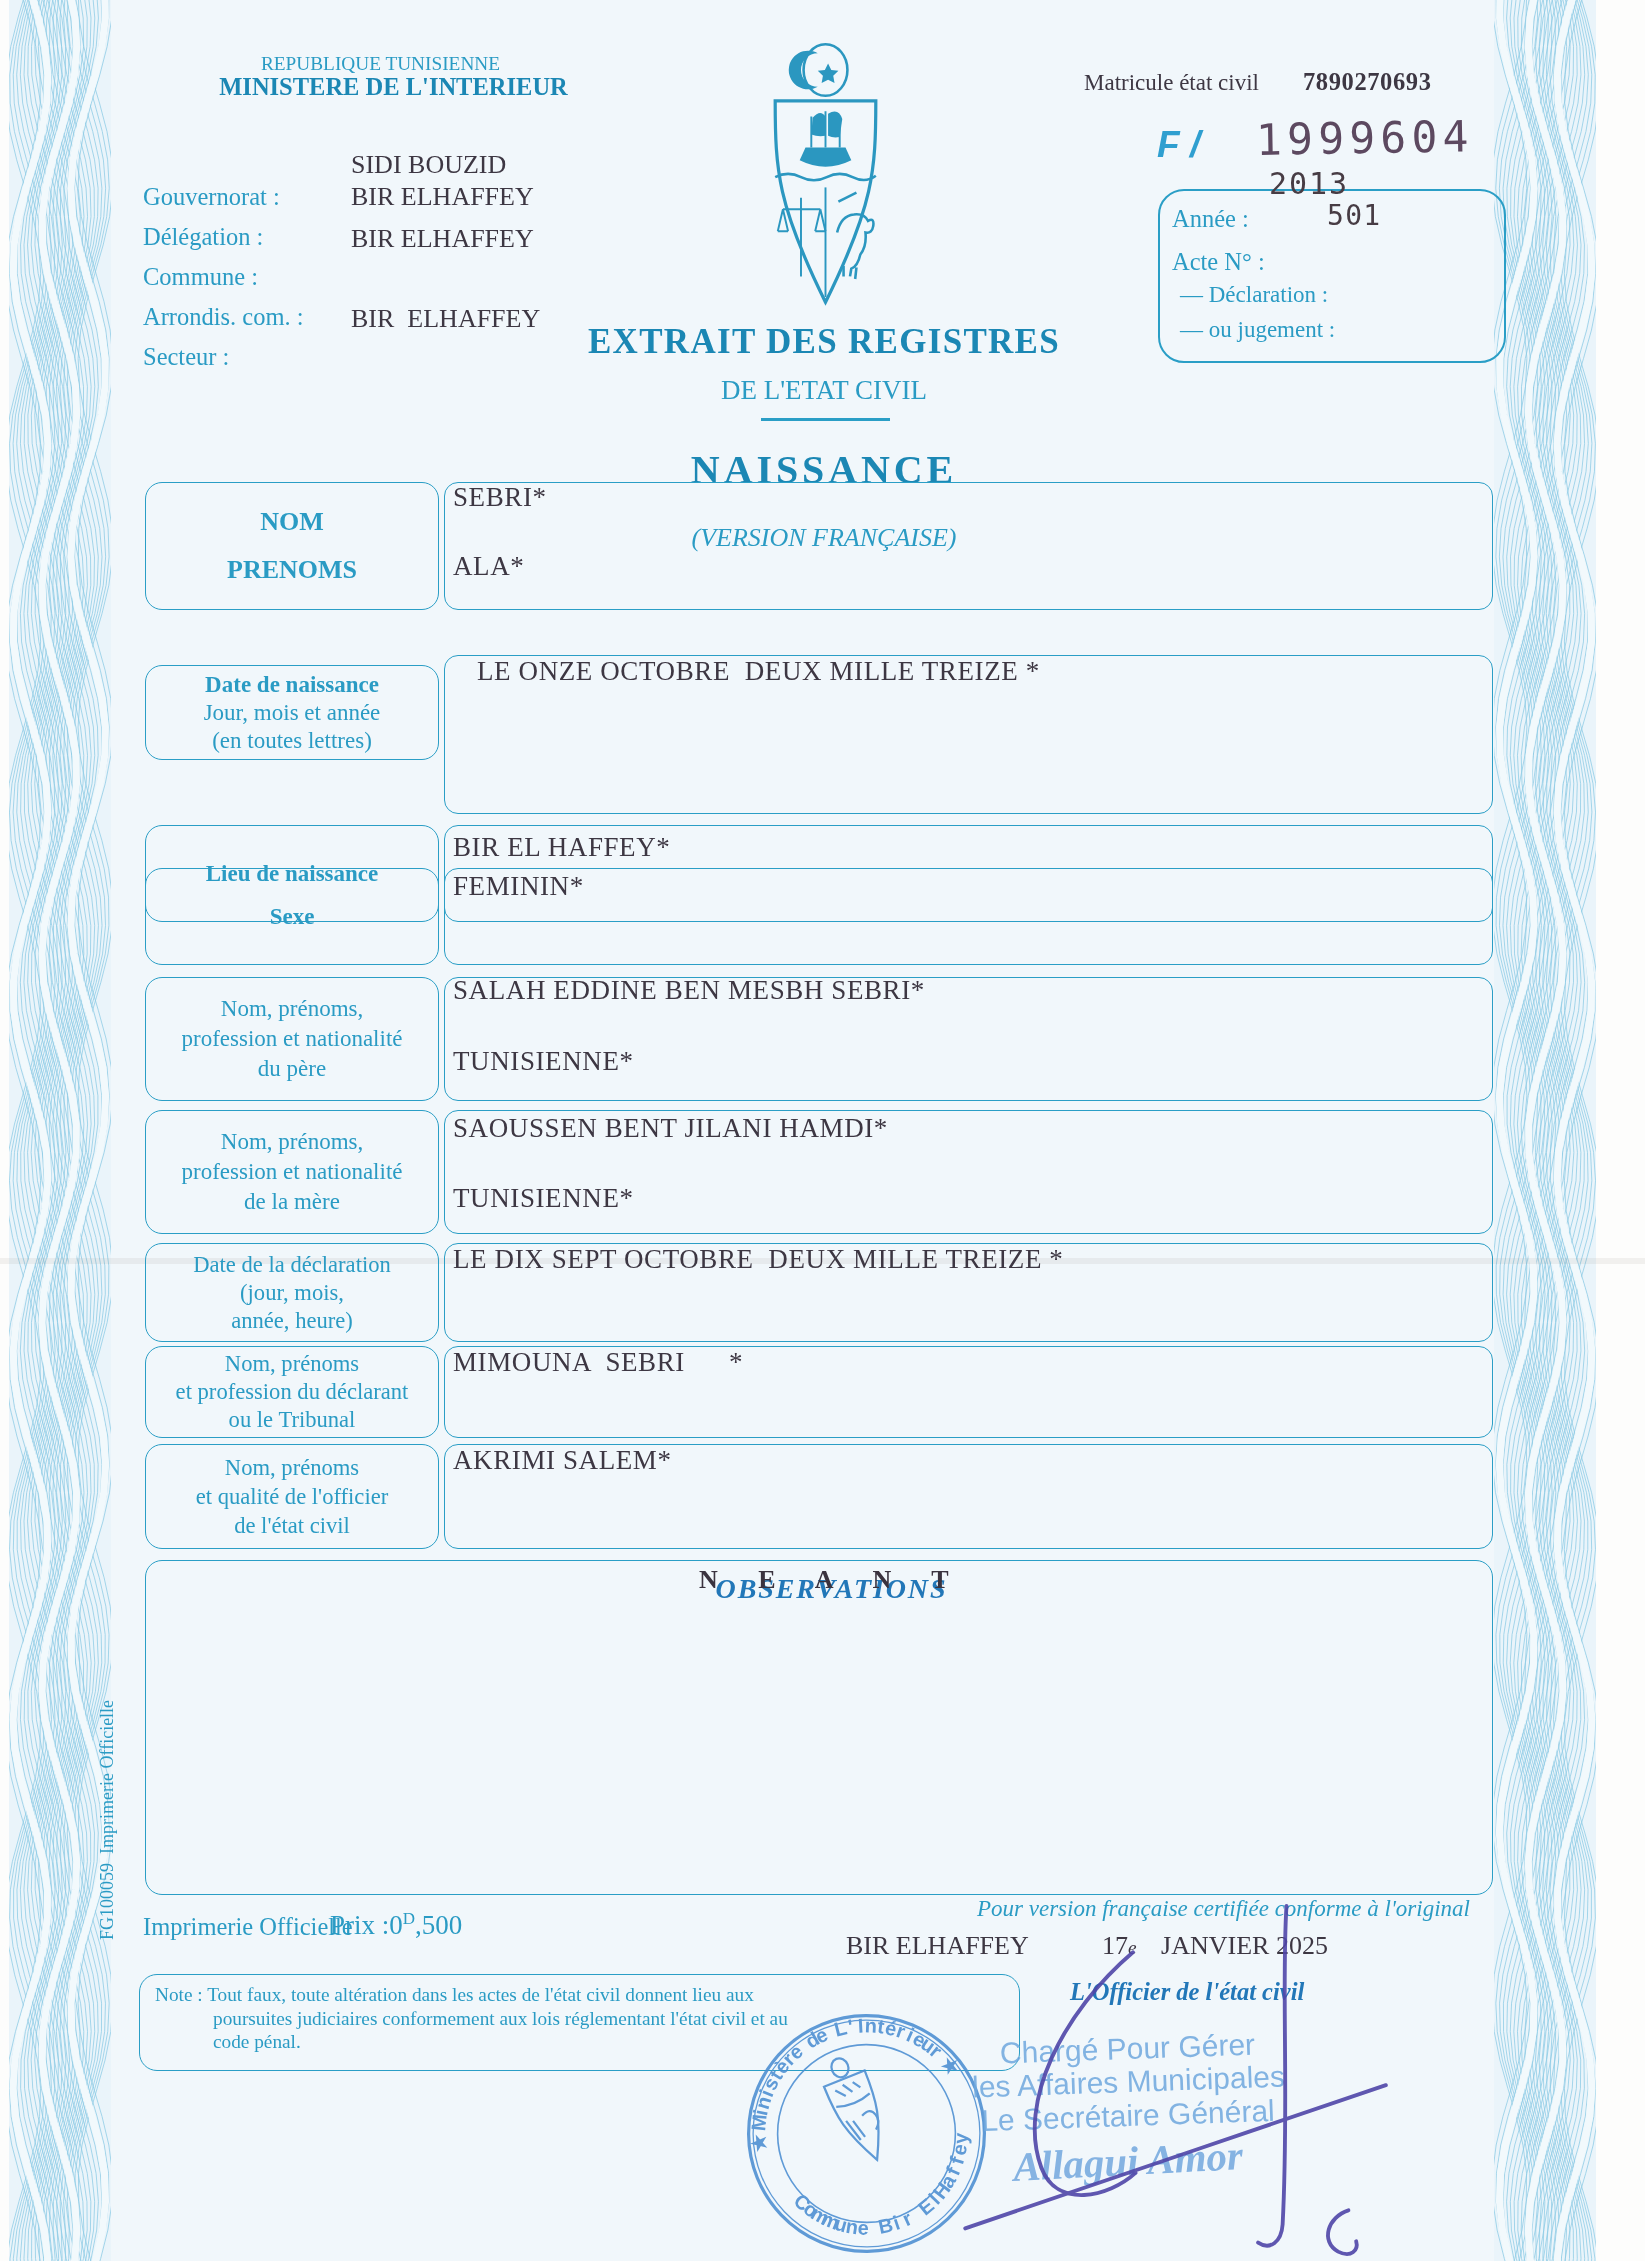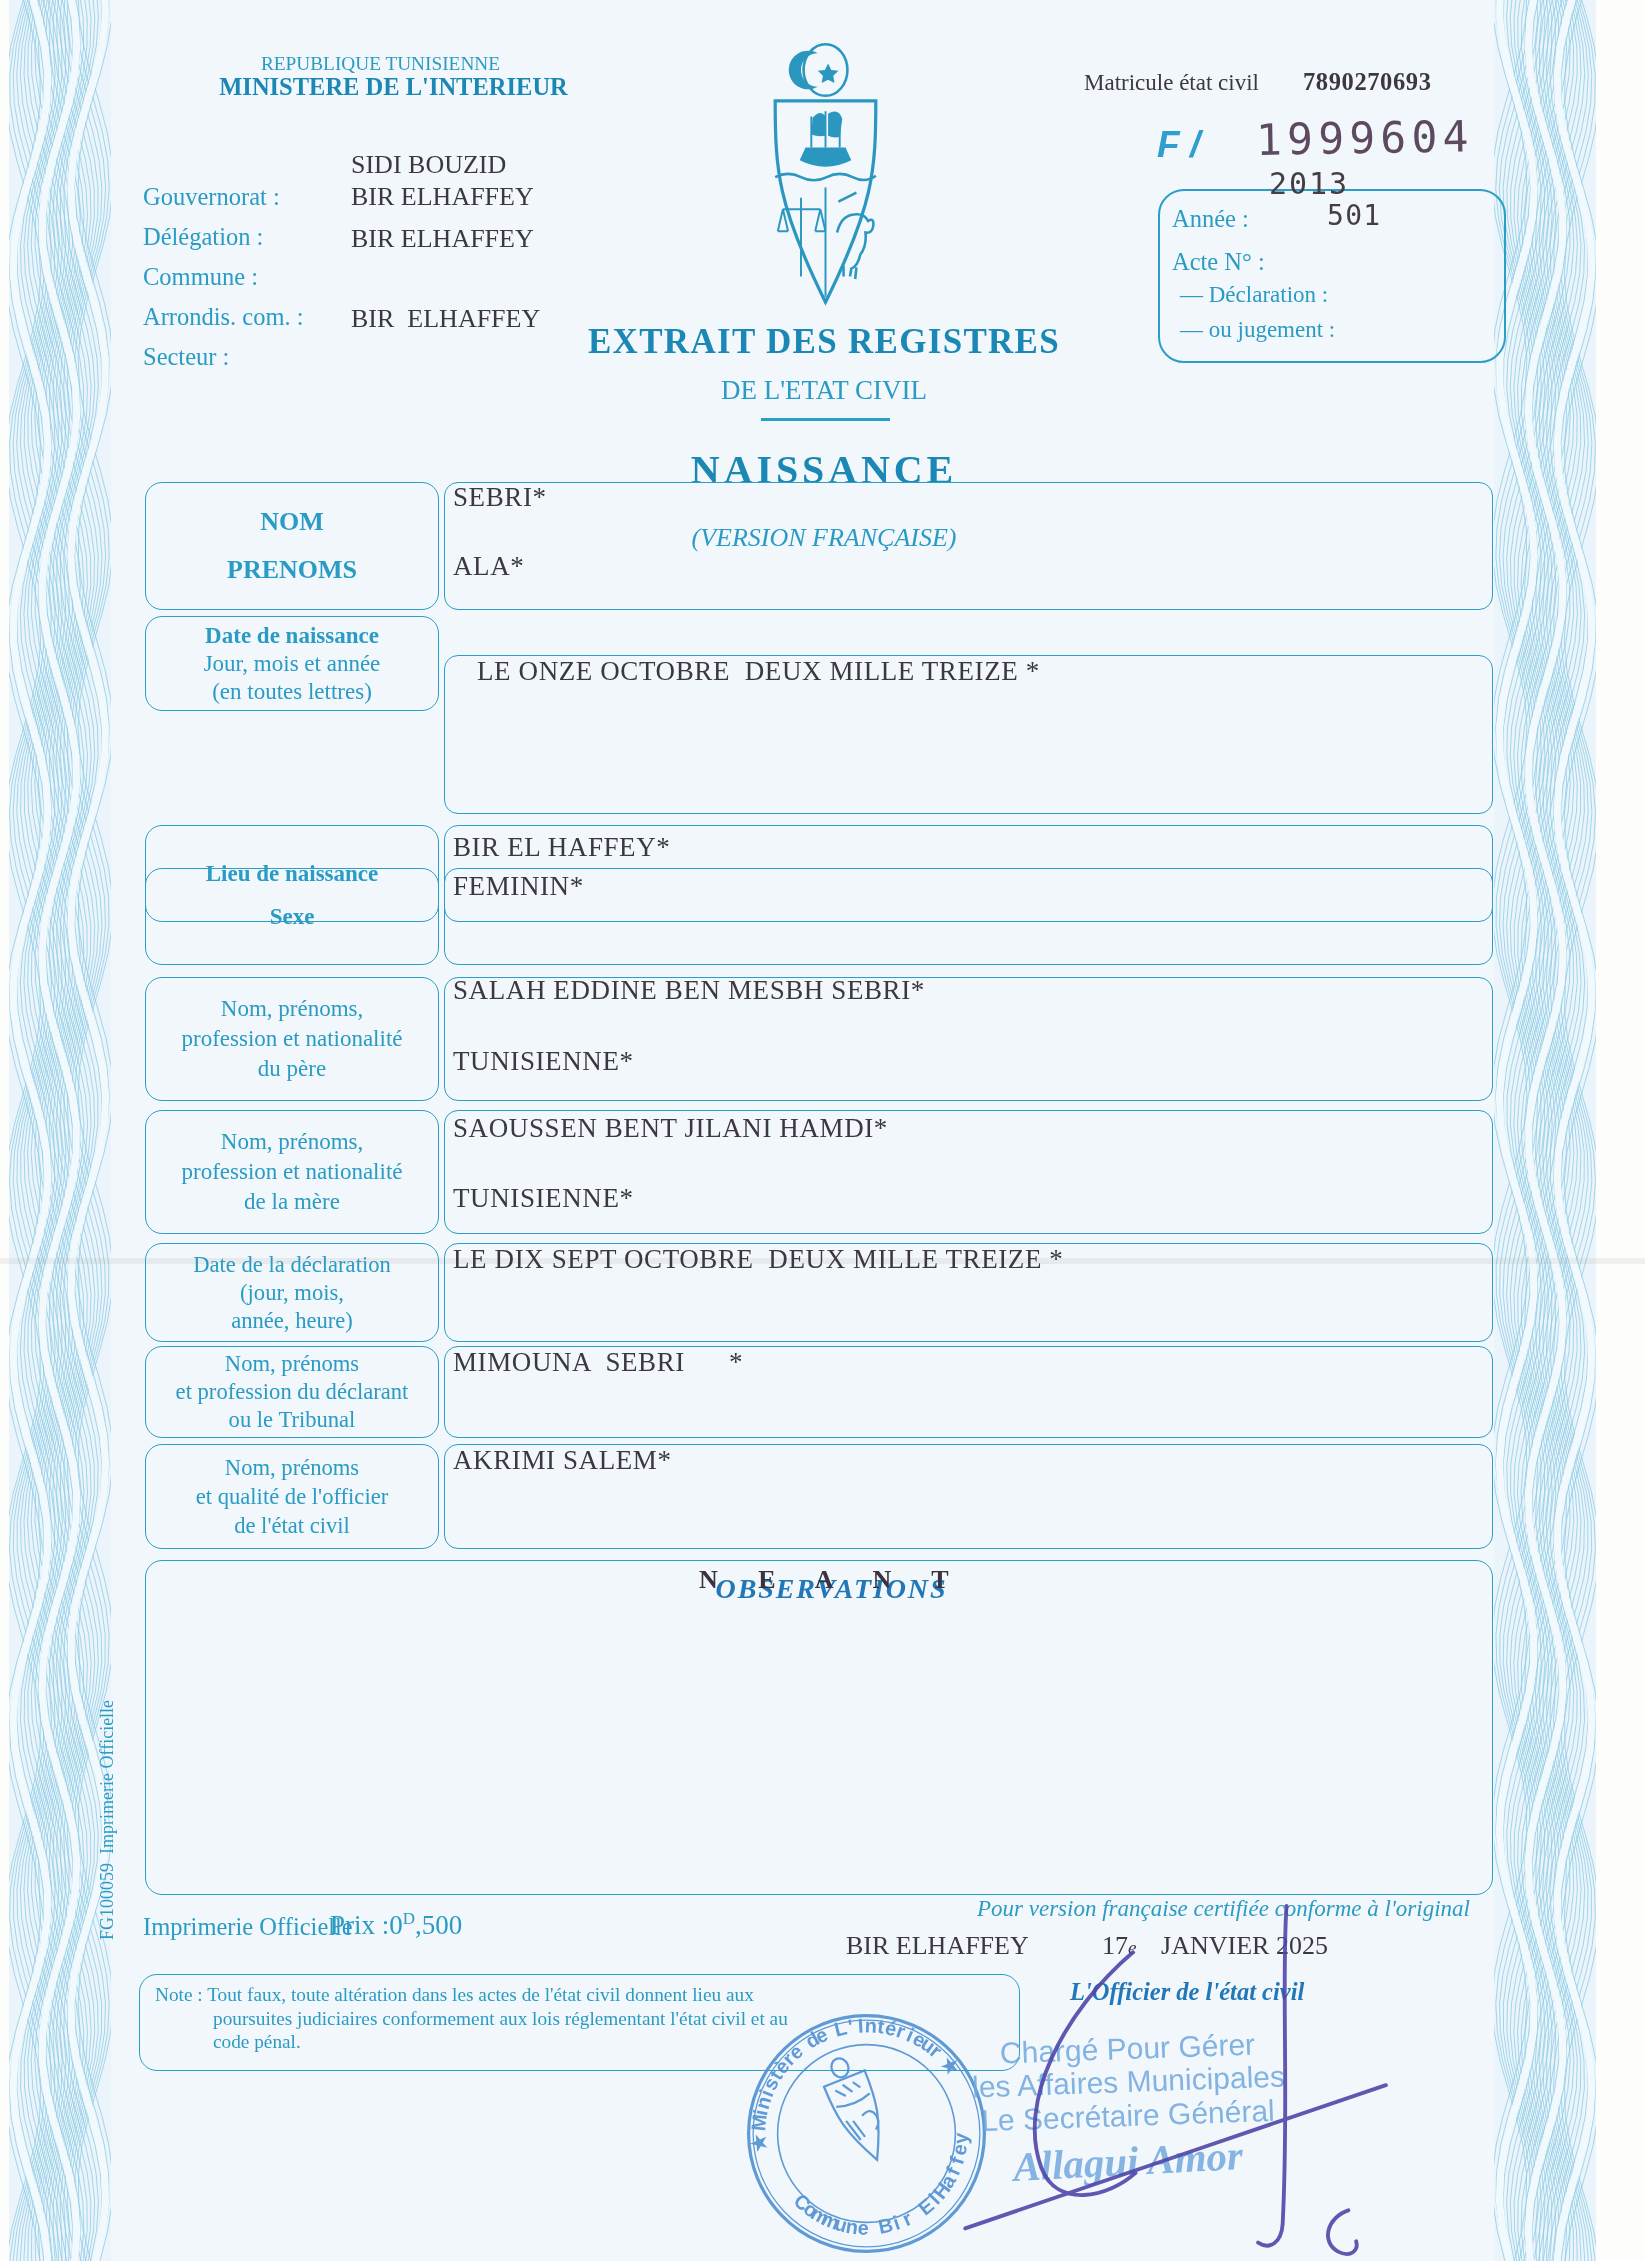--- a/index.html
+++ b/index.html
@@ -182,21 +182,21 @@
   <div class="abs teal" style="left:1180px;top:317px;font-size:23px;">— ou jugement :</div>
 
   <div class="label-box" style="top:482px;height:126px;font-size:26px;font-weight:bold;gap:18px;justify-content:center;">
     <span>NOM</span>
     <span>PRENOMS</span>
   </div>
   <div class="value-box" style="top:482px;height:126px;"></div>
   <div class="value-text abs" style="left:453px;top:482px;">SEBRI*</div>
   <div class="value-text abs" style="left:453px;top:551px;">ALA*</div>
 
-  <div class="label-box" style="top:616px;height:93px;line-height:28px;">
+  <div class="label-box" style="top:665px;height:93px;line-height:28px;">
     <span class="lbl-bold">Date de naissance</span>
     <span>Jour, mois et année</span>
     <span>(en toutes lettres)</span>
   </div>
   <div class="value-box" style="top:655px;height:157px;"></div>
   <div class="value-text abs" style="left:477px;top:656px;">LE ONZE OCTOBRE  DEUX MILLE TREIZE *</div>
 
   <div class="label-box" style="top:825px;height:95px;font-weight:bold;">
     <span>Lieu de naissance</span>
   </div>

